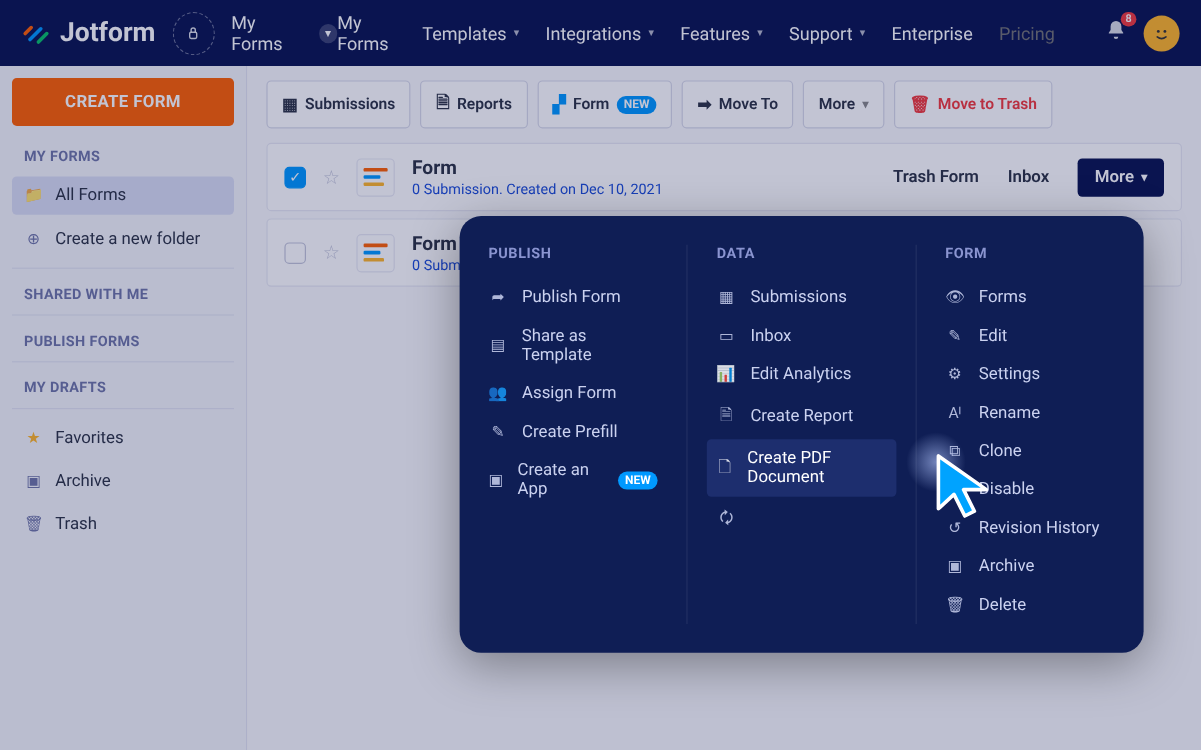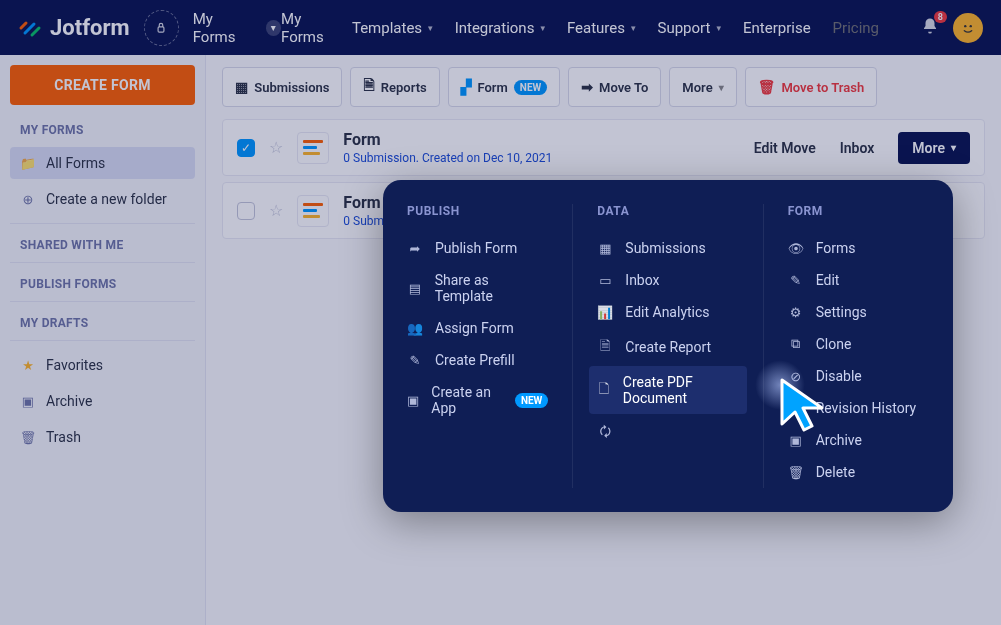--- a/index.html
+++ b/index.html
@@ -211,21 +211,21 @@
       <div class="form-icon">
           <span></span>
           <span></span>
           <span></span>
         </div>
       <div class="form-info">
         <div class="form-title">Form</div>
         <div class="form-meta">0 Submission. Created on Dec 10, 2021</div>
       </div>
       <div class="form-actions">
-        <a href="#">Edit Move</a>
+        <a href="#">Trash Form</a>
         <a href="#">Inbox</a>
         <div class="more-btn">
             <span>More</span>
             <span class="chev">▾</span>
           </div>
       </div>
 
       <div class="popover">
         <div class="popover-col">
           <div class="pop-head">PUBLISH</div>
@@ -285,20 +285,24 @@
             </div>
           <div class="pop-item">
               <span class="pico">✎</span>
               <span>Edit</span>
             </div>
           <div class="pop-item">
               <span class="pico">⚙</span>
               <span>Settings</span>
             </div>
           <div class="pop-item">
+              <span class="pico">Aᴵ</span>
+              <span>Rename</span>
+            </div>
+          <div class="pop-item">
               <span class="pico">⧉</span>
               <span>Clone</span>
             </div>
           <div class="pop-item">
               <span class="pico">⊘</span>
               <span>Disable</span>
             </div>
           <div class="pop-item">
               <span class="pico">↺</span>
               <span>Revision History</span>

